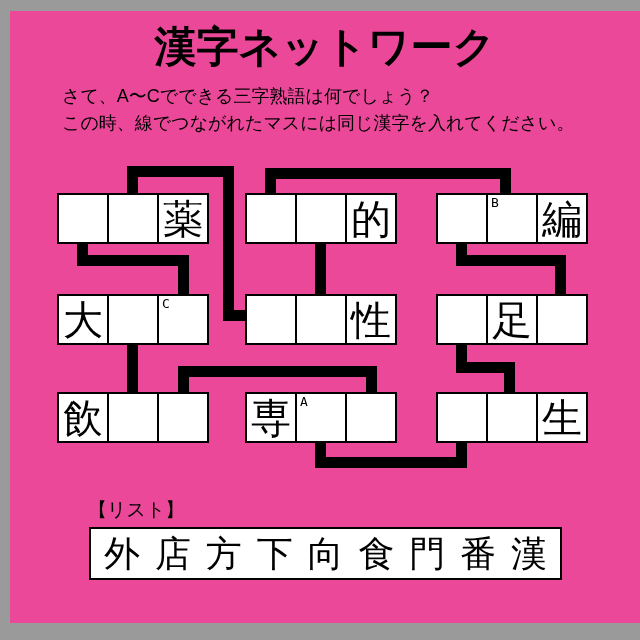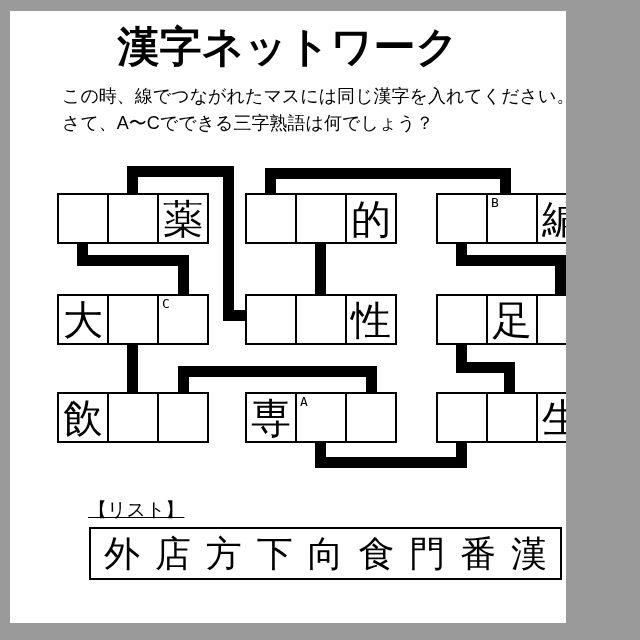--- a/index.html
+++ b/index.html
@@ -3,22 +3,22 @@
 <meta charset="utf-8">
 <style>
   html,body{margin:0;padding:0;}
   body{
     width:640px;height:640px;position:relative;
     background:#9a9a9a;
     font-family:"Liberation Sans",sans-serif;
     color:#000;
   }
   .page{
-    position:absolute;left:10px;top:11px;width:556px;height:612px;
-    background:#ffffff;overflow:hidden;
+    position:absolute;left:10px;top:11px;width:630px;height:612px;
+    background:#ec4899;overflow:hidden;
   }
   .title{
     position:absolute;left:0;top:8px;width:100%;
     text-align:center;font-size:42px;font-weight:bold;
     letter-spacing:0px;white-space:nowrap;
   }
   .instructions{
     position:absolute;left:52px;top:72px;
     font-size:18px;line-height:27px;white-space:nowrap;
   }
@@ -29,39 +29,39 @@
     box-sizing:border-box;width:52px;height:51px;
     border:2px solid #000;background:#fff;position:relative;
     display:flex;align-items:center;justify-content:center;
   }
   .cell + .cell{margin-left:-2px;}
   .kanji{font-size:40px;line-height:1;}
   .corner-label{
     position:absolute;top:0px;left:3px;font-size:13px;line-height:15px;
     font-family:"DejaVu Sans Mono",monospace;
   }
-  .list-label{position:absolute;left:78px;top:486px;font-size:19px;white-space:nowrap;text-decoration:underline;}
+  .list-label{position:absolute;left:78px;top:486px;font-size:19px;white-space:nowrap;}
   .list-box{
     position:absolute;left:79px;top:516px;width:473px;height:53px;
     box-sizing:border-box;border:2px solid #000;background:#fff;
     display:flex;align-items:center;justify-content:space-between;
     padding:0 13px;
   }
   .list-kanji{font-size:36px;line-height:1;}
 </style>
 </head>
 <body>
 
 <div class="page">
 
   <div class="title">漢字ネットワーク</div>
 
   <div class="instructions">
+    <div>さて、A〜Cでできる三字熟語は何でしょう？</div>
     <div>この時、線でつながれたマスには同じ漢字を入れてください。</div>
-    <div>さて、A〜Cでできる三字熟語は何でしょう？</div>
   </div>
 
   <div class="board" id="board">
       <div class="seg" style="left: 67px; top: 232px; width: 11px; height: 23px;"></div>
       <div class="seg" style="left: 67px; top: 244px; width: 112px; height: 11px;"></div>
       <div class="seg" style="left: 168px; top: 244px; width: 11px; height: 41px;"></div>
       <div class="seg" style="left: 117px; top: 155px; width: 11px; height: 29px;"></div>
       <div class="seg" style="left: 117px; top: 155px; width: 107px; height: 11px;"></div>
       <div class="seg" style="left: 213px; top: 155px; width: 11px; height: 155px;"></div>
       <div class="seg" style="left: 213px; top: 299px; width: 24px; height: 11px;"></div>

